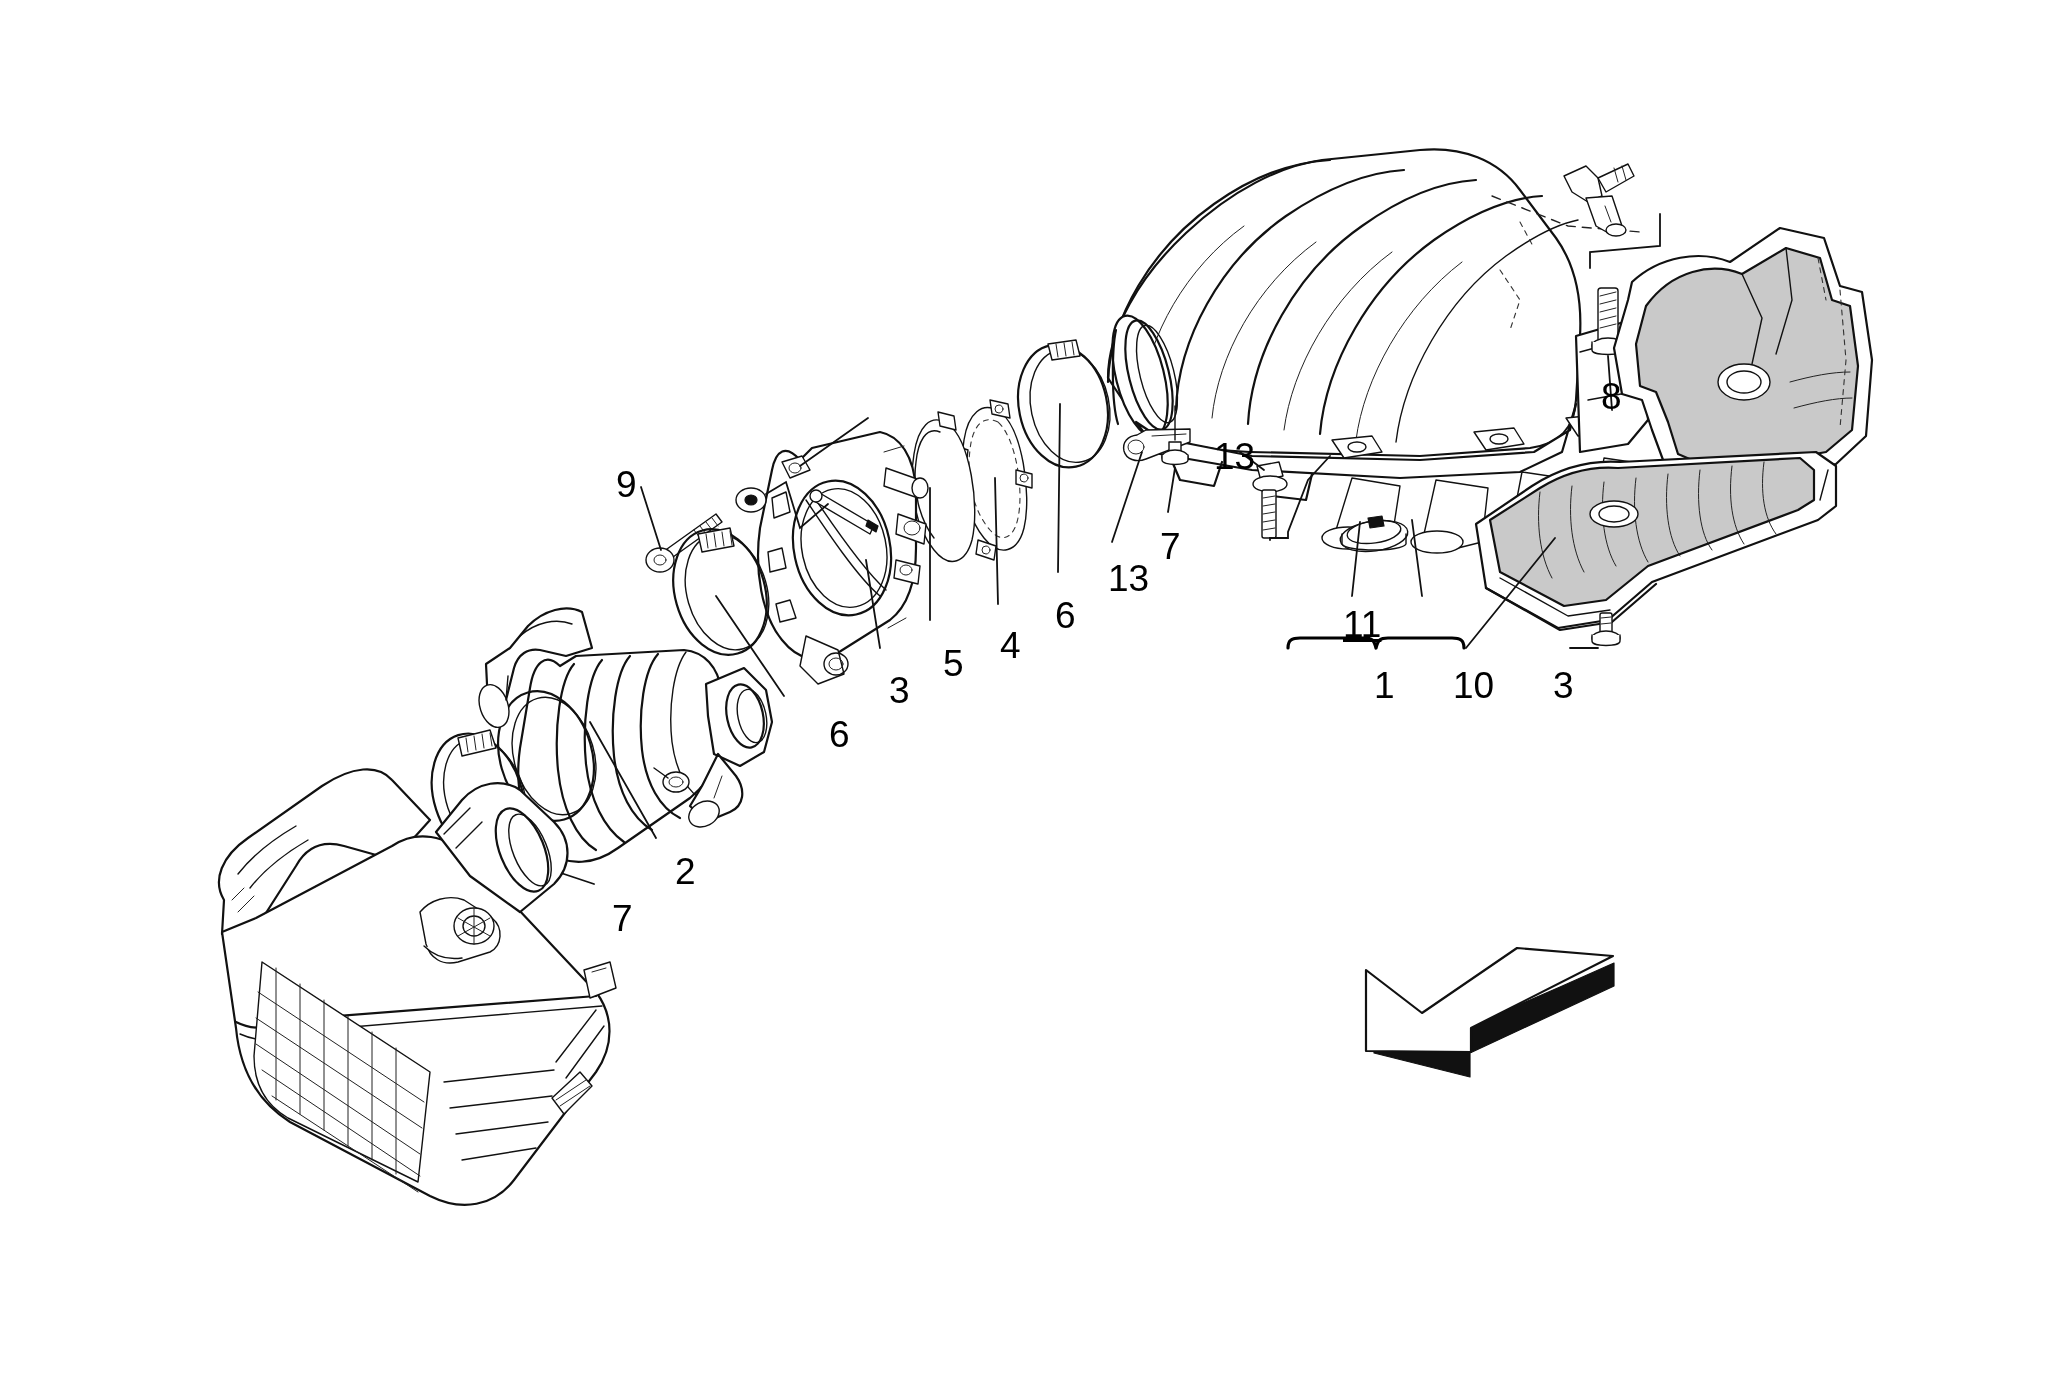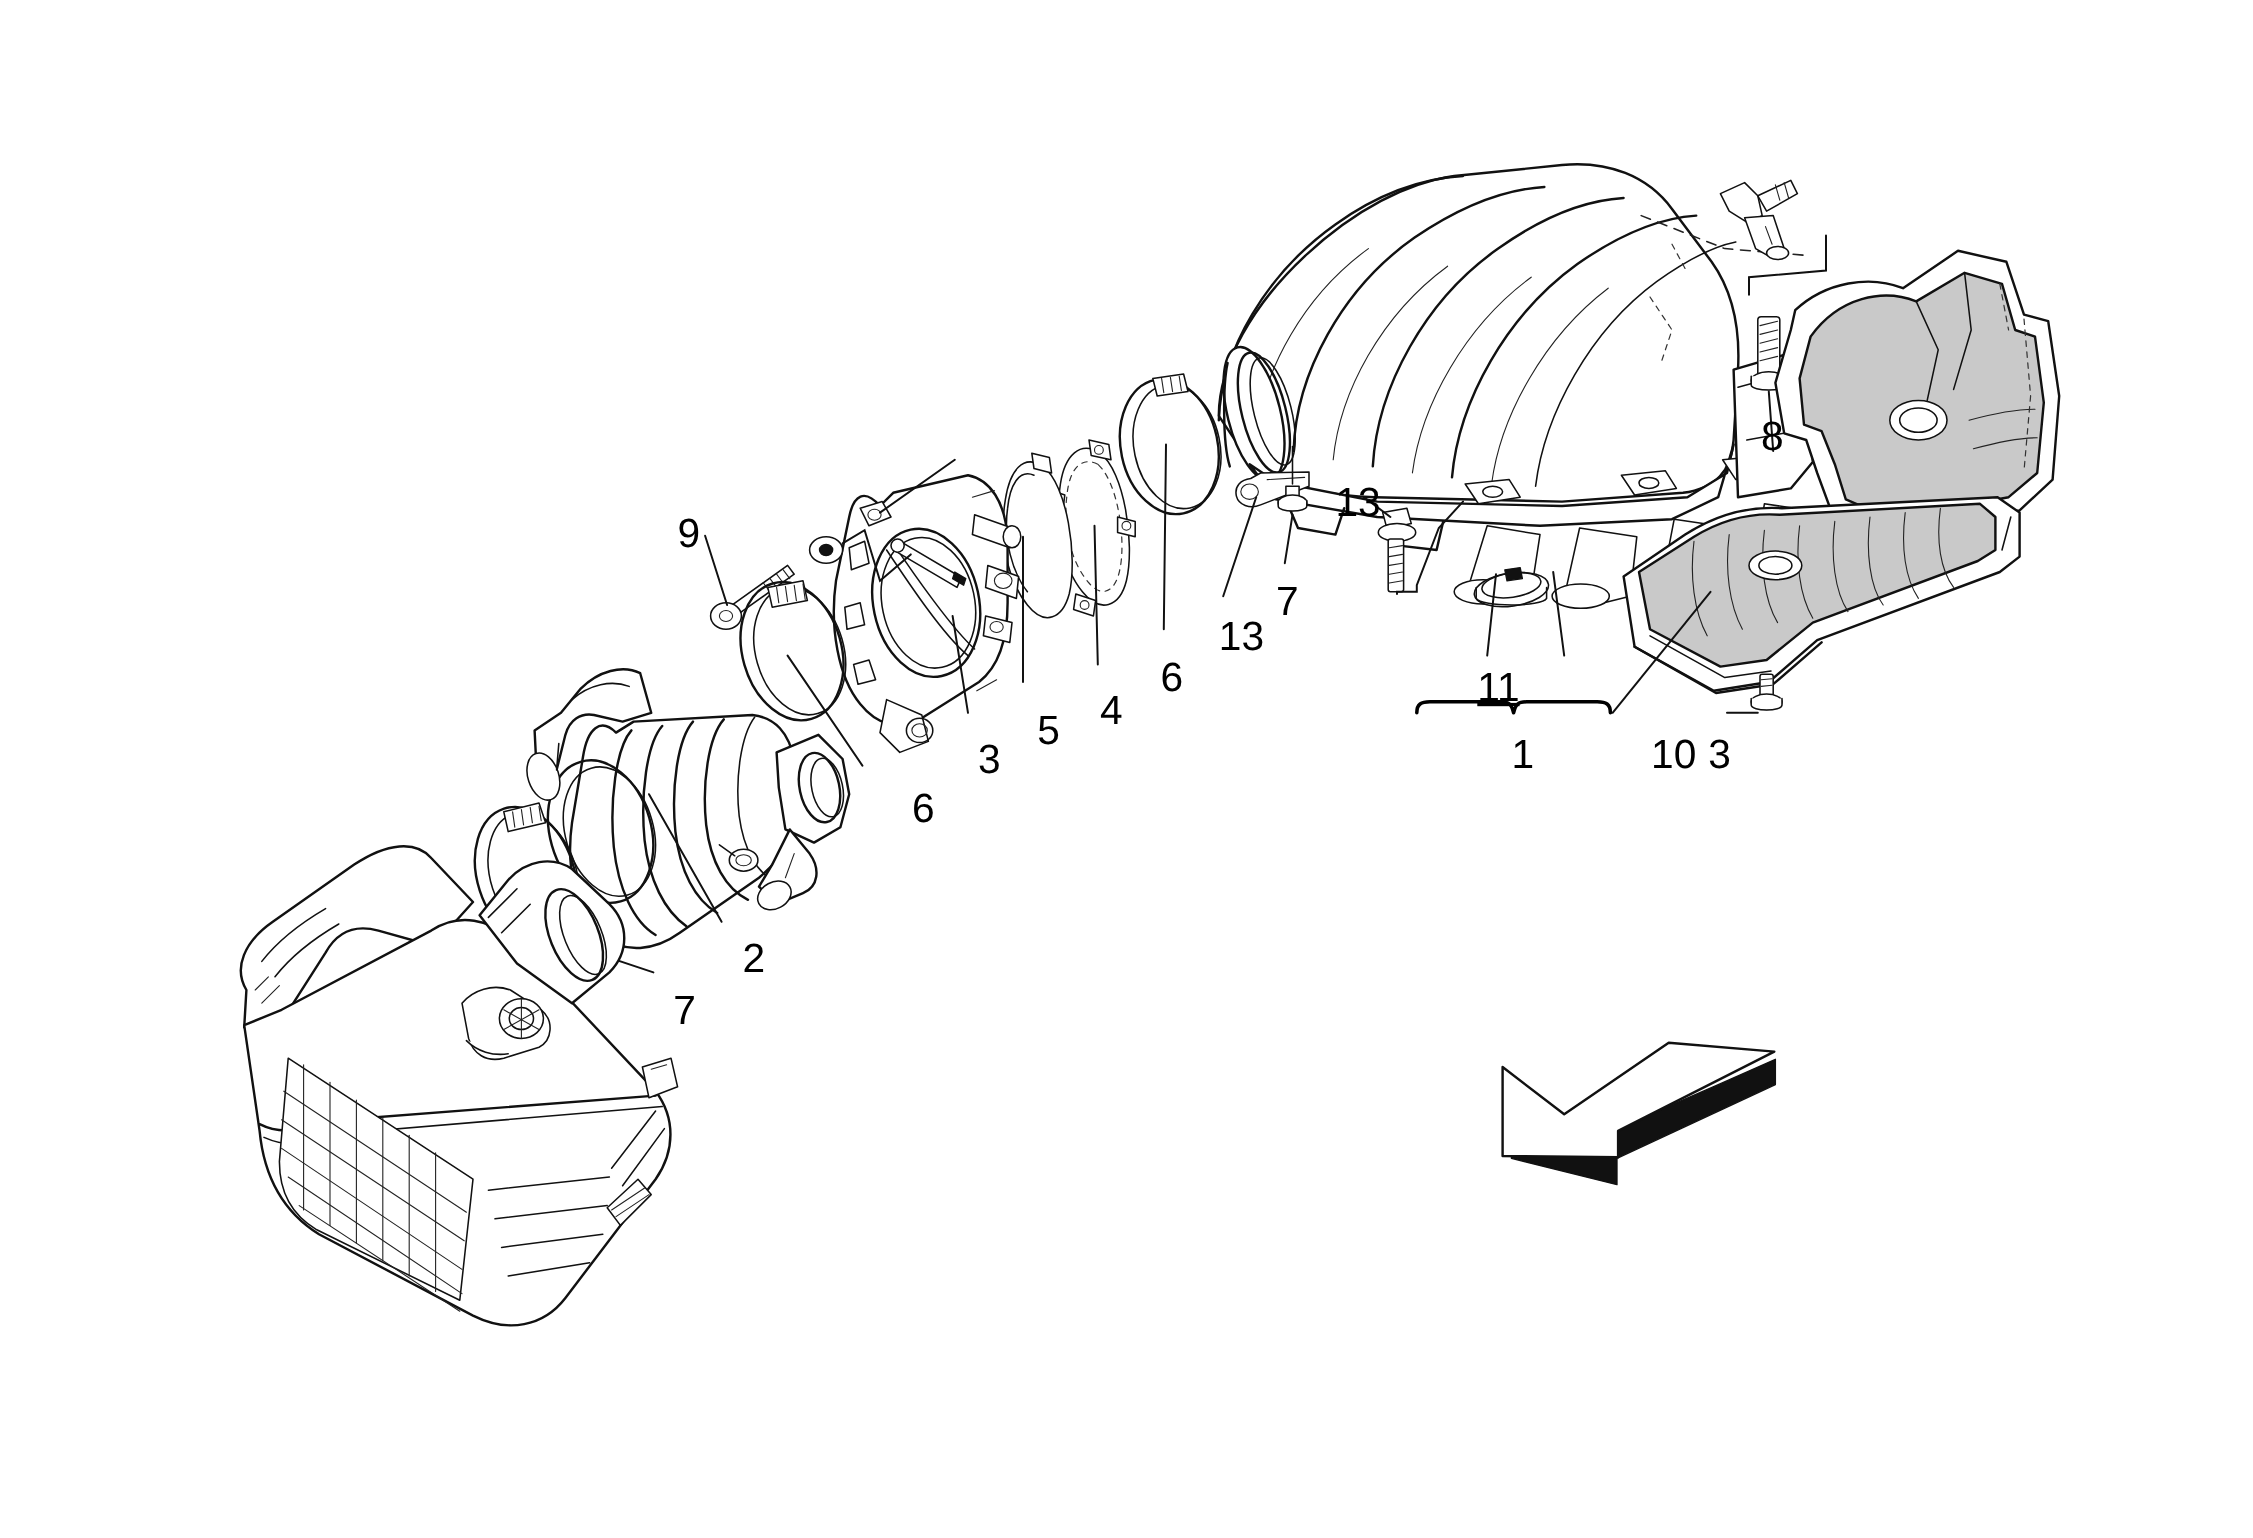--- a/index.html
+++ b/index.html
@@ -446,16 +446,16 @@
 <div class="callout" style="left:829px;top:716px;">6</div>
 <div class="callout" style="left:1055px;top:597px;">6</div>
 <div class="callout" style="left:675px;top:853px;">2</div>
 <div class="callout" style="left:612px;top:900px;">7</div>
 <div class="callout" style="left:1108px;top:560px;">13</div>
 <div class="callout" style="left:1160px;top:528px;">7</div>
 <div class="callout" style="left:1214px;top:438px;">13</div>
 <div class="callout" style="left:1601px;top:378px;">8</div>
 <div class="callout" style="left:1343px;top:606px;text-decoration:underline;">11</div>
 <div class="callout" style="left:1374px;top:667px;">1</div>
-<div class="callout" style="left:1453px;top:667px;margin-left:48px;">10</div>
+<div class="callout" style="left:1453px;top:667px;">10</div>
 <div class="callout" style="left:1553px;top:667px;">3</div>
 
 </div>
 
 </body></html>

